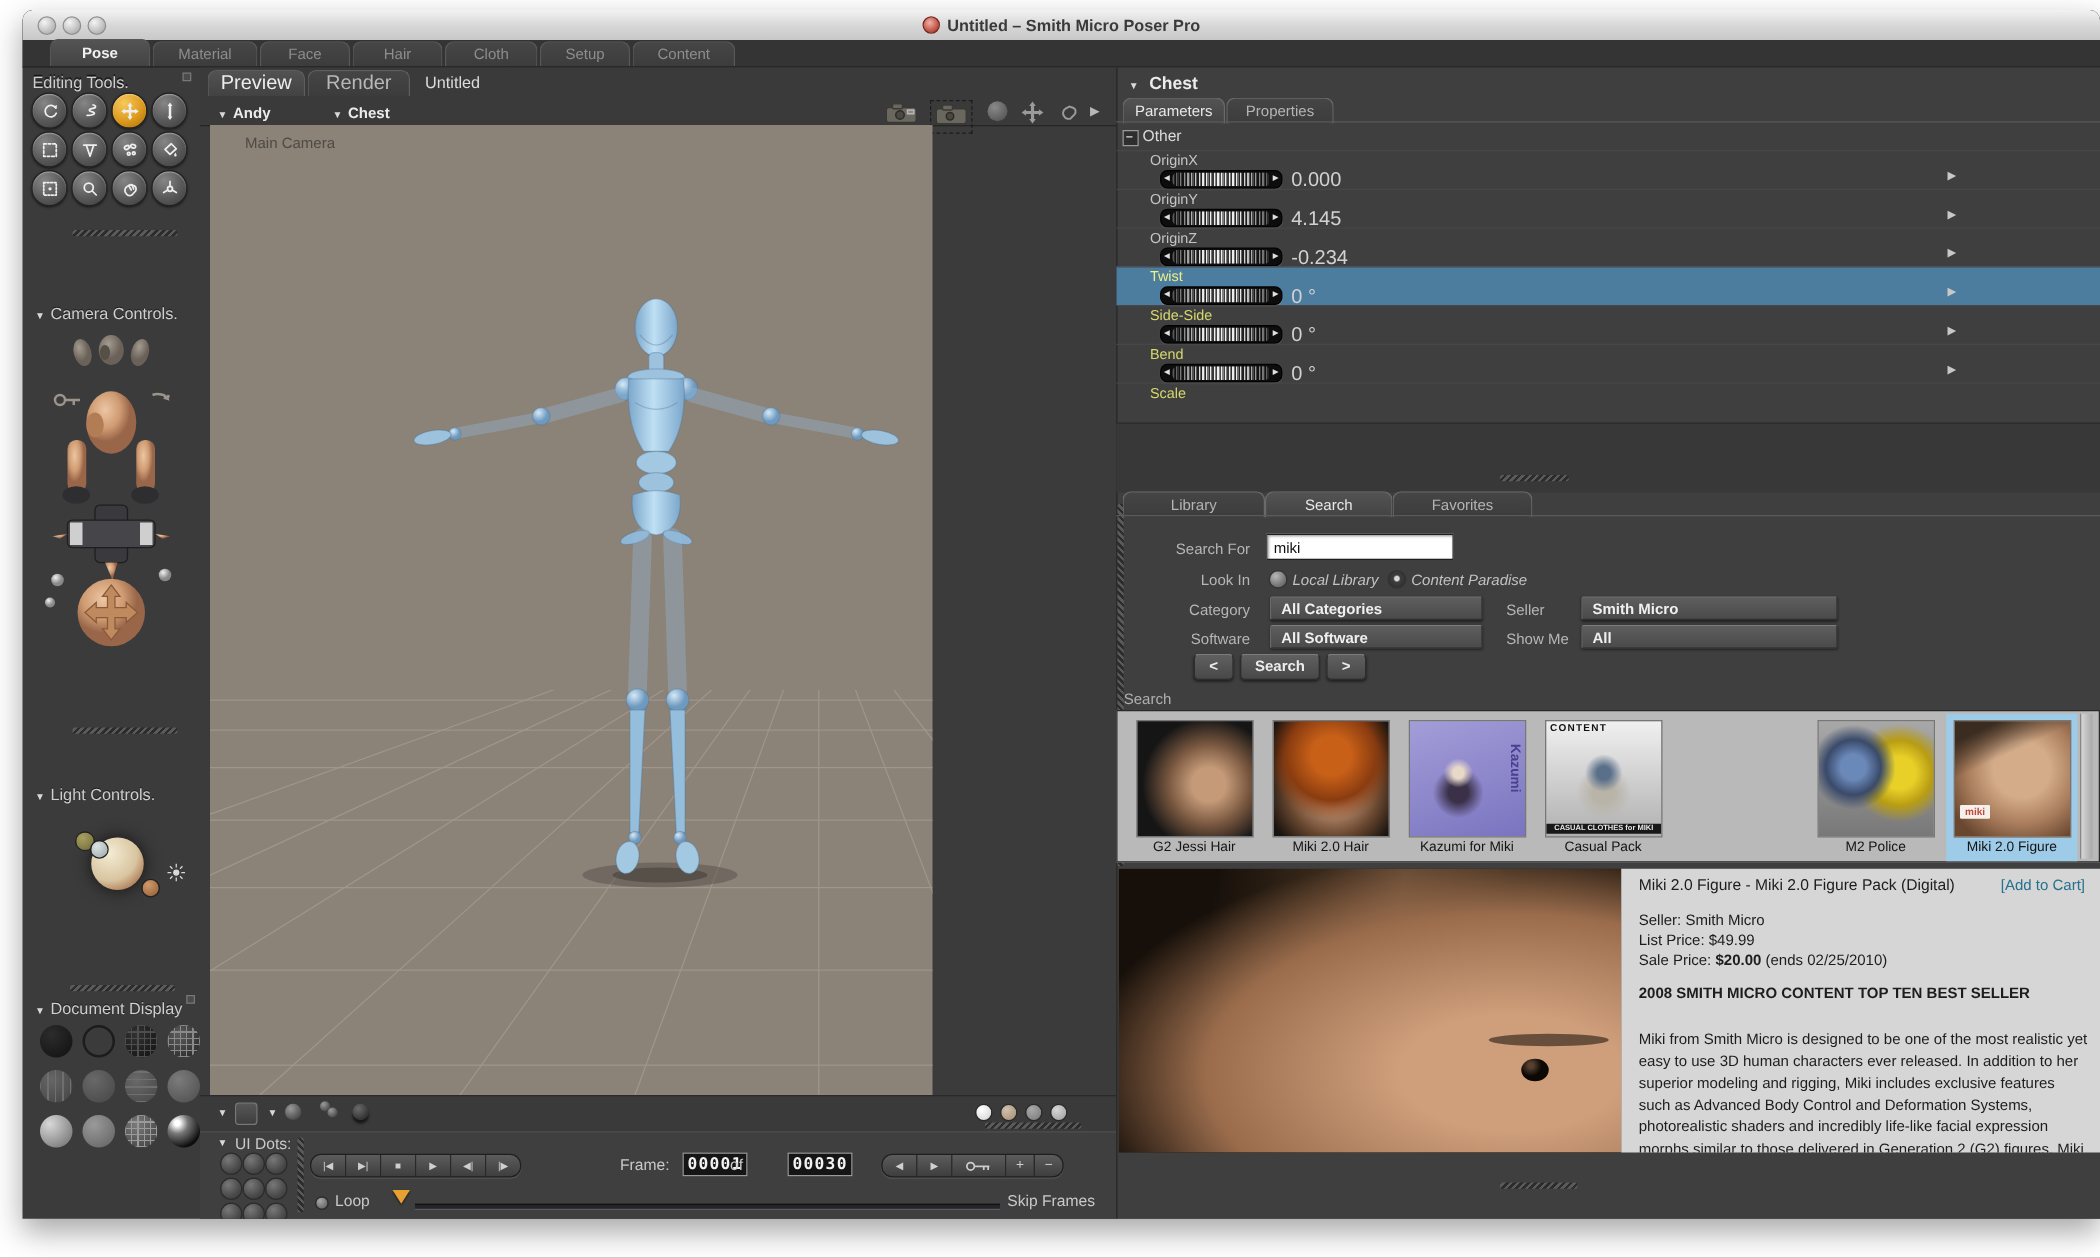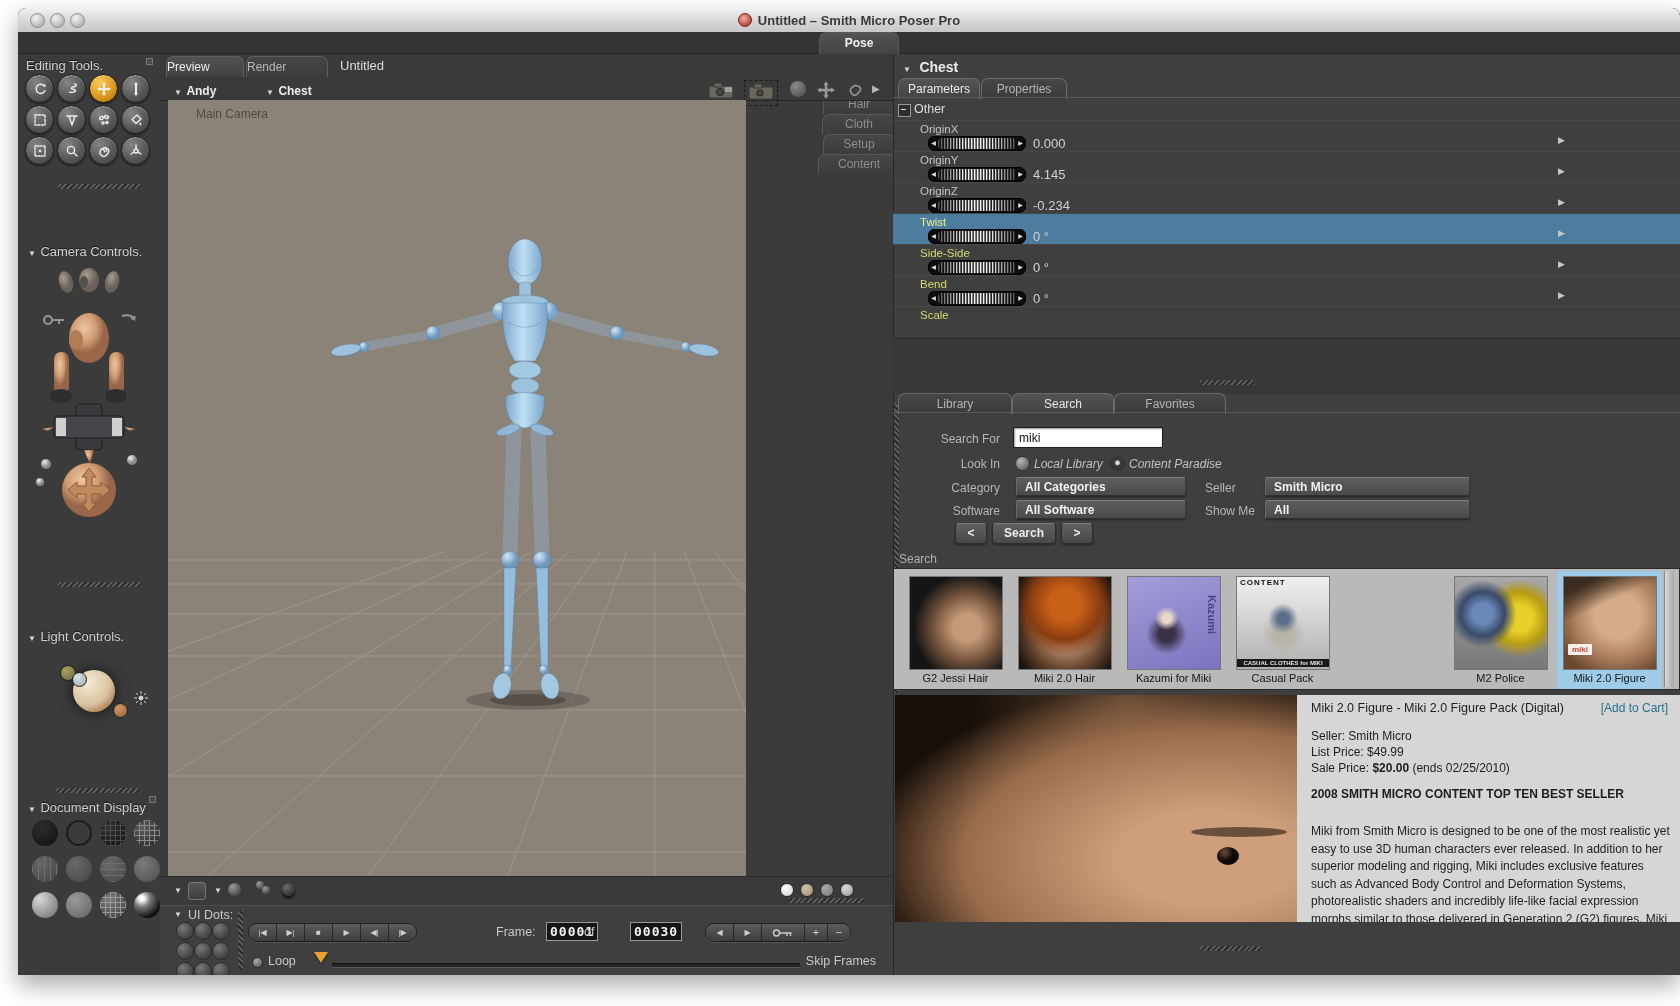--- a/index.html
+++ b/index.html
@@ -12,42 +12,42 @@
     background:linear-gradient(#f2f2f2,#d6d6d6 55%,#c8c8c8);border-bottom:1px solid #8a8a8a;
     border-radius:8px 8px 0 0;display:flex;align-items:center;justify-content:center;}
   .tl{position:absolute;top:5px;width:13px;height:13px;border-radius:50%;
     background:radial-gradient(circle at 35% 30%,#f4f4f4,#b8b8b8 70%,#9a9a9a);border:1px solid #8f8f8f;}
   .title-wrap{display:flex;align-items:center;gap:6px;}
   .doc-ico{width:12px;height:12px;border-radius:50%;
     background:radial-gradient(circle at 40% 35%,#f0b0a8,#c05848 60%,#8a2c20);border:1px solid #7a241a;}
   .title-text{font-size:13px;font-weight:bold;color:#3a3a3a;}
   
   .apptabs{position:absolute;left:0;top:24px;width:100%;height:22px;background:#343434;
-    border-bottom:1px solid #242424;display:flex;align-items:center;padding-left:22px;box-sizing:border-box;flex-direction:column;}
+    border-bottom:1px solid #242424;display:flex;align-items:flex-end;padding-left:22px;box-sizing:border-box;}
   .apptab{height:19px;line-height:19px;text-align:center;font-size:12px;color:#8d8d8d;
     background:linear-gradient(#464646,#3c3c3c);border:1px solid #585858;border-bottom:none;
     border-radius:7px 7px 0 0;margin-right:2px;}
   .apptab.active{color:#f0f0f0;background:linear-gradient(#545454,#434343);height:21px;line-height:21px;font-weight:bold;}
   
   .seclabel{font-size:13px;color:#cfcfcf;text-shadow:0 -1px 0 rgba(0,0,0,.6);}
   .tri{font-size:8px;color:#d8d8d8;}
   .hatch{background:repeating-linear-gradient(-45deg,#5a5a5a 0 2px,#2c2c2c 2px 4px);height:5px;border-radius:2px;}
   .vhatch{background:repeating-linear-gradient(45deg,#5a5a5a 0 2px,#2c2c2c 2px 4px);width:5px;border-radius:2px;}
   .pin{width:5px;height:5px;border:1px solid #777;background:#4a4a4a;}
   
   .tool-btn{width:27px;height:27px;border-radius:50%;border:1px solid #222;
     background:radial-gradient(circle at 35% 28%,#868686,#585858 55%,#3c3c3c);
     box-shadow:inset 0 1px 1px rgba(255,255,255,.35),0 1px 2px rgba(0,0,0,.6);
     display:flex;align-items:center;justify-content:center;}
   .tool-btn.gold{background:radial-gradient(circle at 35% 28%,#f6c95c,#dd9a1e 55%,#a96d07);}
   .tool-btn svg{width:16px;height:16px;stroke:#eee;fill:none;stroke-width:1.4;stroke-linecap:round;stroke-linejoin:round;}
   .tool-btn svg .f{fill:#eee;stroke:none;}
   .doc-sph{width:26px;height:26px;border-radius:50%;}
   
-  .ptab{height:20px;line-height:20px;text-align:left;font-size:12px;color:#b8b8b8;
+  .ptab{height:20px;line-height:20px;text-align:center;font-size:16px;color:#b8b8b8;
     background:linear-gradient(#454545,#3c3c3c);border:1px solid #5e5e5e;border-bottom:none;
     border-radius:7px 7px 0 0;}
   .ptab.active{color:#ececec;background:linear-gradient(#525252,#424242);}
   .menulabel{font-size:12px;color:#ececec;font-weight:bold;}
   #viewport{position:absolute;left:150px;top:92px;width:578px;height:776px;background:#8b8278;overflow:hidden;}
   .vp-cam-label{position:absolute;left:28px;top:7px;font-size:12px;color:#4e4b44;}
   .hdr-ico svg{stroke:#b9b9b9;fill:none;stroke-width:1.2;}
   .strip-sph{border-radius:50%;background:radial-gradient(circle at 35% 30%,#9a9a9a,#555 65%,#3a3a3a);}
   .dot12{width:12px;height:12px;border-radius:50%;border:1px solid #2a2a2a;}
   
@@ -61,21 +61,21 @@
   .prow.hl{background:#4d7d9e;}
   .prow.hl .plabel{color:#eef084;}
   .dial{position:absolute;left:35px;top:15px;width:96px;height:13px;border-radius:6px;
     background:#0d0d0d;border:1px solid #000;display:flex;align-items:center;
     box-shadow:0 1px 1px rgba(255,255,255,.12);}
   .dial .cap{width:9px;text-align:center;font-size:6px;color:#e0e0e0;line-height:13px;}
   .dial .ribs{flex:1;height:11px;border-radius:4px;
     background:
      linear-gradient(90deg,rgba(0,0,0,.65),rgba(0,0,0,0) 32%,rgba(255,255,255,.18) 50%,rgba(0,0,0,0) 68%,rgba(0,0,0,.65)),
      repeating-linear-gradient(90deg,#ededed 0 1px,#6a6a6a 1px 2px,#222 2px 3px);}
-  .pvalue{position:absolute;left:140px;top:15px;font-size:13px;color:#d2d2d2;}
+  .pvalue{position:absolute;left:140px;top:15px;font-size:16px;color:#d2d2d2;}
   .rowarrow{position:absolute;left:665px;top:14px;font-size:9px;color:#c8c8c8;}
   .ltab{height:20px;line-height:20px;text-align:center;font-size:12px;color:#b4b4b4;
     background:linear-gradient(#454545,#3c3c3c);border:1px solid #6a6a6a;border-bottom:none;
     border-radius:7px 7px 0 0;}
   .ltab.active{color:#e8e8e8;background:linear-gradient(#535353,#434343);}
   .flabel{font-size:12px;color:#b6b6b6;text-align:right;}
   .dd{background:linear-gradient(#5e5e5e,#4a4a4a);border-top:1px solid #7c7c7c;border-left:1px solid #6a6a6a;
     border-bottom:1px solid #303030;border-right:1px solid #3a3a3a;border-radius:2px;
     font-size:12px;font-weight:bold;color:#f0f0f0;line-height:19px;padding-left:8px;box-sizing:border-box;
     box-shadow:0 1px 2px rgba(0,0,0,.45);}

